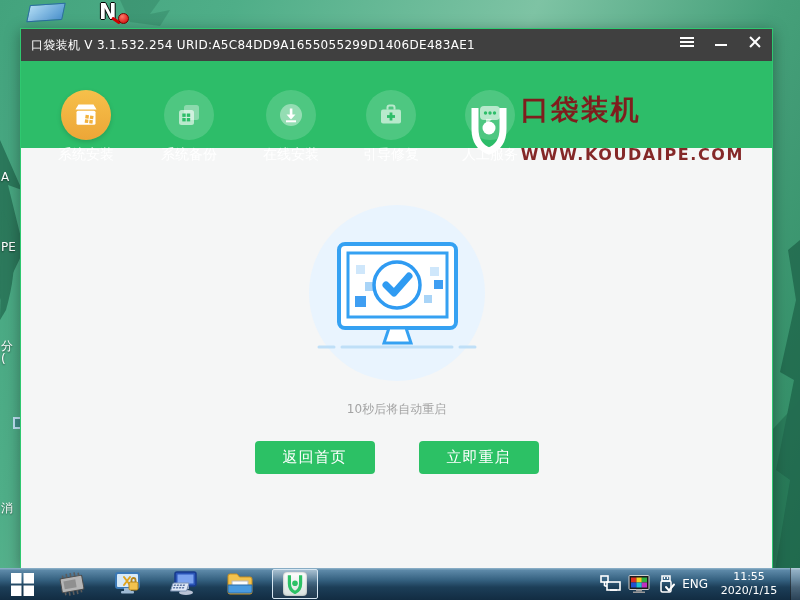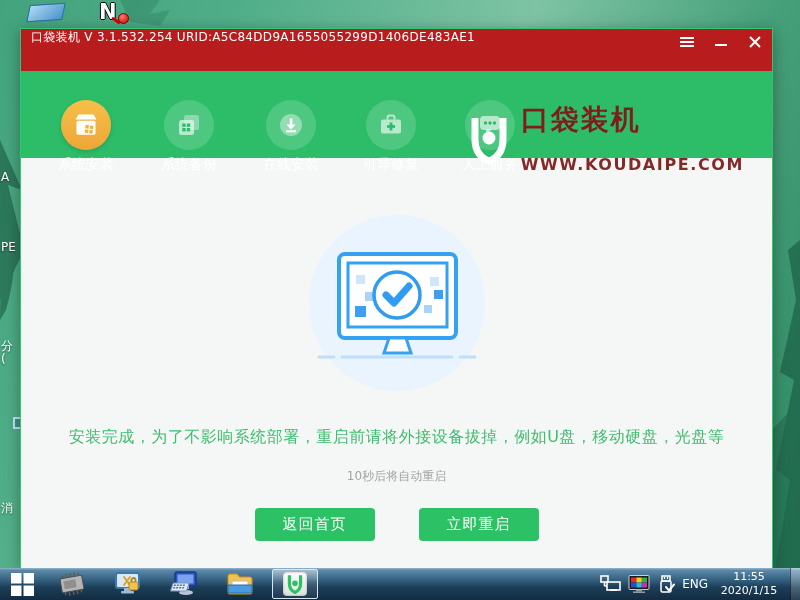--- a/index.html
+++ b/index.html
@@ -27,22 +27,22 @@
     background:#d40000; transform:rotate(35deg); border-radius:2px; }
   .frag { position:absolute; left:1px; color:#fff; font-size:12px;
     text-shadow:0 1px 2px rgba(0,0,0,.55); white-space:nowrap; }
   .icon-fragment { position:absolute; left:13px; top:417px; width:8px; height:12px;
     border:2px solid #bfe3f5; border-right:none; background:rgba(40,90,140,.35); }
 
   
   #win { position:absolute; left:20px; top:28px; width:753px; height:540px;
     border:1px solid #2fc870; background:#f5f6f6; box-shadow:0 3px 14px rgba(0,0,0,.35); }
 
-  .titlebar { position:relative; height:42px; background:#b91c1c; display:flex;
-    padding-left:10px; }
+  .titlebar { position:relative; height:32px; background:#404040; display:flex;
+    align-items:center; padding-left:10px; }
   .titlebar .title { color:#fff; font-size:12px; letter-spacing:.3px; }
   .tb-controls { position:absolute; right:8px; top:0; height:25px; display:flex;
     align-items:center; gap:16px; }
   .tb-btn { width:18px; height:18px; display:flex; align-items:center; justify-content:center;
     cursor:pointer; }
   .ic-menu { width:14px; height:10px; border-top:2px solid #fff; border-bottom:2px solid #fff;
     position:relative; }
   .ic-menu:before { content:""; position:absolute; left:0; top:2px; width:14px; height:2px; background:#fff; }
   .ic-min { width:12px; height:2px; background:#fff; margin-top:6px; }
   .ic-close { position:relative; width:12px; height:12px; }
@@ -242,21 +242,20 @@
         <circle cx="88" cy="80" r="23" fill="#fff" stroke="#2f9bf2" stroke-width="3.5"></circle>
         <path d="M77 80 L85 88 L100 71" fill="none" stroke="#2f9bf2" stroke-width="7" stroke-linecap="round" stroke-linejoin="round"></path>
         <path d="M80 123 L97 123 L102 138 L75 138 Z" fill="#fff" stroke="#35a1f2" stroke-width="3"></path>
         <g stroke="#bfdff7" stroke-width="3" stroke-linecap="round">
           <line x1="10" y1="142" x2="25" y2="142"></line>
           <line x1="33" y1="142" x2="143" y2="142"></line>
           <line x1="151" y1="142" x2="166" y2="142"></line>
         </g>
       </svg>
 
-      <div class="msg">安装完成，为了不影响系统部署，重启前请将外接设备拔掉，例如U盘，移动硬盘，光盘等</div>
       <div class="countdown">10秒后将自动重启</div>
 
       <div class="btn-row">
         <button class="gbtn">返回首页</button>
         <button class="gbtn">立即重启</button>
       </div>
     </div>
   </div>
 
   <div id="taskbar">

